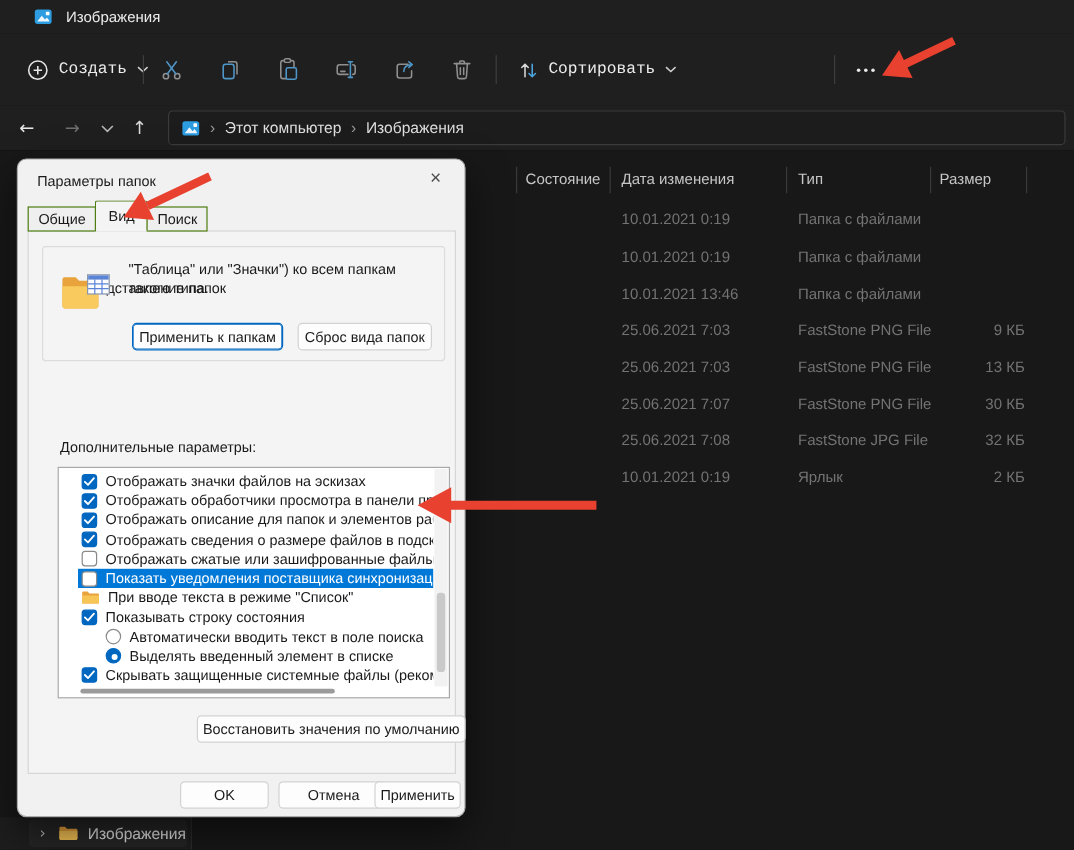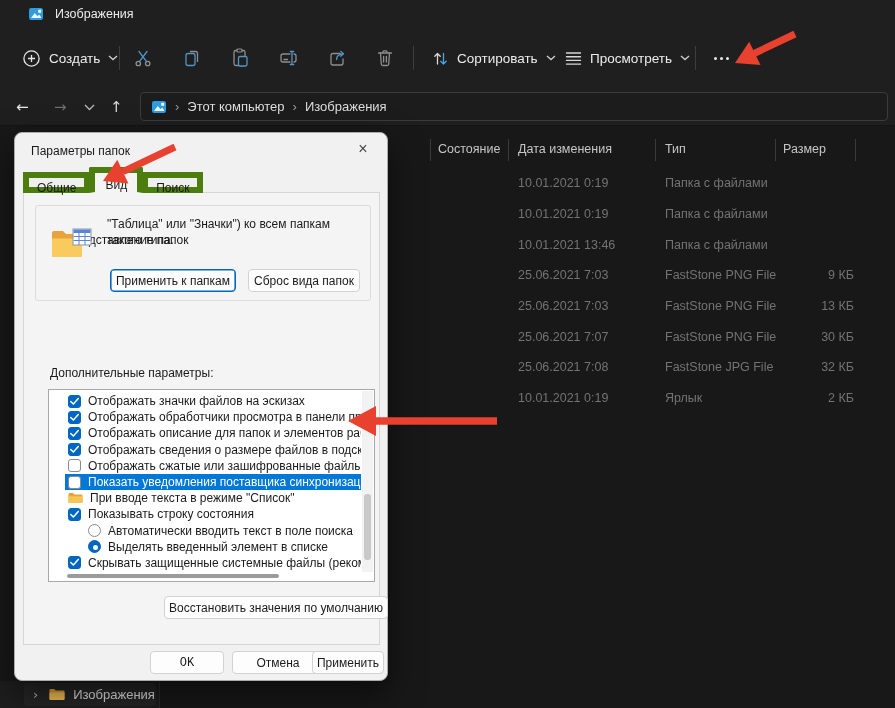--- a/index.html
+++ b/index.html
@@ -5,21 +5,21 @@
   * { margin:0; padding:0; box-sizing:border-box; }
   html,body { width:895px; height:708px; }
   body { font-family:"Liberation Sans", sans-serif; background:#181818; position:relative; overflow:hidden; }
 
   
   .titlebar { position:absolute; left:0; top:0; width:895px; height:28px; background:#1f1f1f; display:flex; align-items:center; }
   .titlebar .appicon { margin-left:28px; width:16px; height:16px; }
   .titlebar .title { margin-left:11px; font-size:12.5px; color:#ececec; }
 
   .commandbar { position:absolute; left:0; top:28px; width:895px; height:60px; background:#1f1f1f; }
-  .cmd { position:absolute; top:0; height:60px; display:flex; align-items:center; gap:8px; color:#ececec; font-size:13.5px; cursor:default; }
+  .cmd { position:absolute; top:0; height:60px; display:flex; align-items:center; gap:8px; color:#ececec; font-size:13.5px; cursor:default;font-family:Liberation Mono, monospace; }
   .vsep { position:absolute; top:18px; width:1px; height:24px; background:#3d3d3d; }
   .iconbtn { position:absolute; top:18px; width:24px; height:24px; display:flex; align-items:center; justify-content:center; }
   .dots { display:flex; gap:3px; }
   .dots i { width:3px; height:3px; border-radius:50%; background:#e8e8e8; }
 
   .navbar { position:absolute; left:0; top:88px; width:895px; height:38px; background:#1f1f1f; border-bottom:1px solid #141414; }
   .navglyph { position:absolute; top:0; height:38px; display:flex; align-items:center; font-family:"DejaVu Sans", sans-serif; font-size:15px; }
   .addressbox { position:absolute; left:140px; top:4px; width:748px; height:29px; border:1px solid #3b3b3b; border-radius:4px; background:#1c1c1c; display:flex; align-items:center; gap:8px; padding-left:10px; color:#dedede; font-size:13px; }
   .crumb-sep { color:#9a9a9a; font-size:13px; }
 
@@ -38,21 +38,21 @@
   .treerow .chev { margin-left:9px; color:#b9b9b9; font-size:13px; font-family:"DejaVu Sans", sans-serif; }
   .treerow .lbl { margin-left:8px; color:#e3e3e3; font-size:13px; }
   .treerow svg { margin-left:11px; }
 
   
   .dialog { position:absolute; left:14px; top:132px; width:374px; height:549px; background:#f1f1f1; border:1px solid #ababab; border-radius:8px; box-shadow:0 14px 34px rgba(0,0,0,.55); z-index:10; font-size:12px; color:#1a1a1a; }
   .dlg-title { position:absolute; left:16px; top:11px; font-size:12px; }
   .dlg-close { position:absolute; right:8px; top:4px; width:32px; height:24px; display:flex; align-items:center; justify-content:center; font-size:16px; color:#4a4a4a; border-radius:4px; }
 
   .tabs { position:absolute; left:8px; top:34px; height:26px; display:flex; align-items:flex-end; z-index:3; }
-  .tab { position:relative; height:21px; line-height:20px; padding:0 8px; background:#efefef; border:6px solid #4d7c0f; margin-right:-1px; z-index:1; }
+  .tab { position:relative; height:21px; line-height:20px; padding:0 8px; background:#efefef; border:1px solid #4d7c0f; margin-right:-1px; z-index:1; }
   .tab.active { height:26px; line-height:24px; padding:0 10px; background:#f4f4f4; border-bottom:1px solid #f4f4f4; border-top-left-radius:2px; border-top-right-radius:2px; z-index:4; }
 
   .tabpage { position:absolute; left:8px; top:59px; width:357px; height:453px; background:#f4f4f4; border:1px solid #d6d6d6; z-index:2; }
 
   .groupbox { position:absolute; left:11px; top:12px; width:336px; height:96px; border:1px solid #dcdcdc; border-radius:3px; }
   .grouplabel { position:absolute; left:27px; top:-8px; background:#f4f4f4; padding:0 4px;margin-top:35px; }
   .gb-icon { position:absolute; left:14px; top:18px; }
   .gb-text { position:absolute; left:71px; top:10px; width:262px; line-height:16.4px; }
   .gb-buttons { position:absolute; left:0; bottom:8px; width:100%; }
 
@@ -155,33 +155,20 @@
   <div class="vsep" style="left:413px;"></div>
 
   <div class="cmd" style="left:432px;">
     <span>
         <svg width="17" height="17" viewBox="0 0 17 17" fill="none" stroke-linecap="round" stroke-linejoin="round">
           <path d="M5.5 14 V3.5 M5.5 3.5 L2.8 6.2 M5.5 3.5 L8.2 6.2" stroke="#d8d8d8" stroke-width="1.3"></path>
           <path d="M11.5 3.5 V14 M11.5 14 L8.8 11.3 M11.5 14 L14.2 11.3" stroke="#4ba3e0" stroke-width="1.3"></path>
         </svg>
       </span>
     <span>Сортировать</span>
-    <span>
-        <svg width="10" height="6" viewBox="0 0 10 6" fill="none" stroke="#cfcfcf" stroke-width="1.3">
-          <path d="M1 1 L5 4.6 L9 1"></path>
-        </svg>
-      </span>
-  </div>
-  <div class="cmd" style="left:565px;">
-    <span>
-        <svg width="17" height="15" viewBox="0 0 17 15" stroke="#d8d8d8" stroke-width="1.4" stroke-linecap="round">
-          <path d="M1.5 2 h14 M1.5 5.7 h14 M1.5 9.4 h14 M1.5 13.1 h14"></path>
-        </svg>
-      </span>
-    <span>Просмотреть</span>
     <span>
         <svg width="10" height="6" viewBox="0 0 10 6" fill="none" stroke="#cfcfcf" stroke-width="1.3">
           <path d="M1 1 L5 4.6 L9 1"></path>
         </svg>
       </span>
   </div>
   <div class="vsep" style="left:695px;"></div>
   <div class="iconbtn" style="left:706px;width:30px;">
     <span class="dots">
         <i></i>
@@ -403,21 +390,21 @@
         </div>
       <div class="hscroll">
           <div class="hthumb"></div>
         </div>
     </div>
 
     <div class="btn" style="left:140px; top:403px; width:224px;">Восстановить значения по умолчанию</div>
   </div>
 
   <div class="dlg-bottom">
-    <div class="btn" style="left:135px; top:518px; width:74px;font-family:Liberation Mono, monospace;">OK</div>
+    <div class="btn" style="left:135px; top:518px; width:74px;">OK</div>
     <div class="btn" style="left:217px; top:518px; width:92px;">Отмена</div>
     <div class="btn" style="left:297px; top:518px; width:72px;">Применить</div>
   </div>
 </div>
 
 <svg width="895" height="708" style="position:absolute;left:0;top:0;z-index:50;pointer-events:none;">
   <g>
     <line x1="795" y1="34" x2="753" y2="54" stroke="var(--arrow)" stroke-width="7"></line>
     <polygon points="735,63 749.2,41.7 760.5,65.1" fill="var(--arrow)"></polygon>
   </g>

